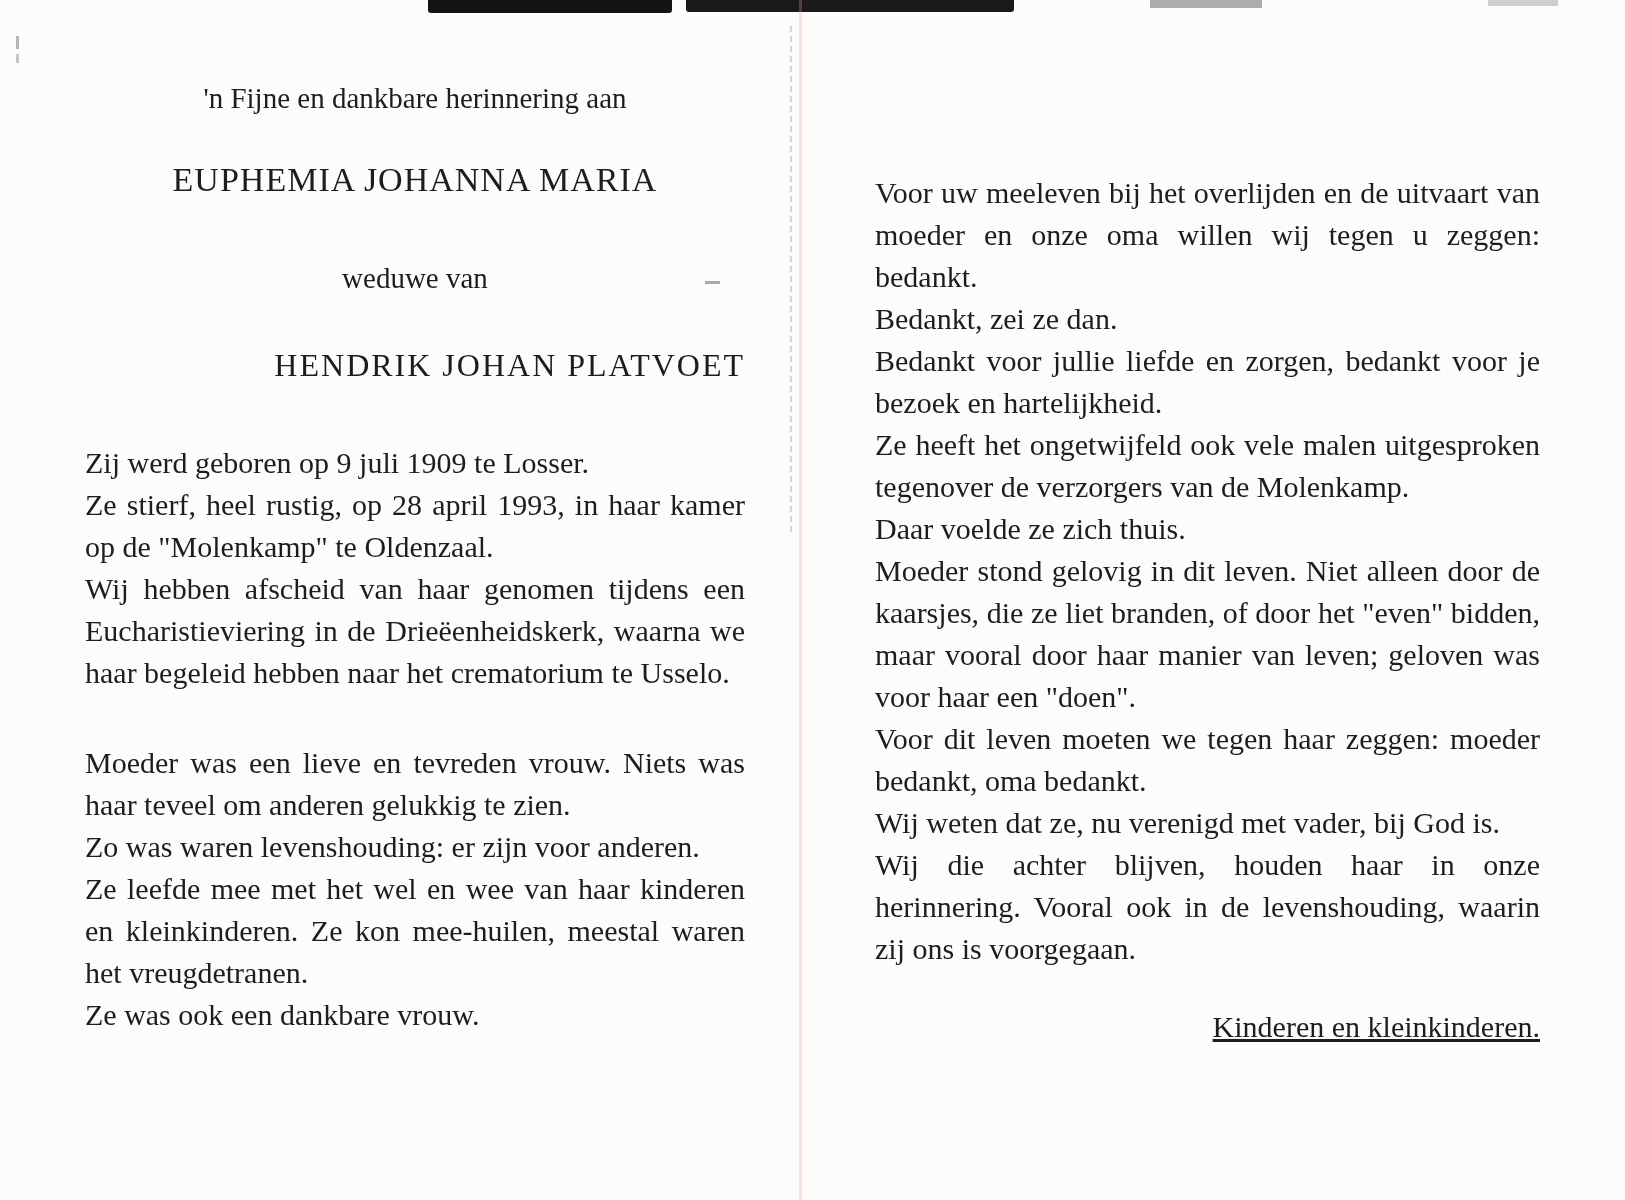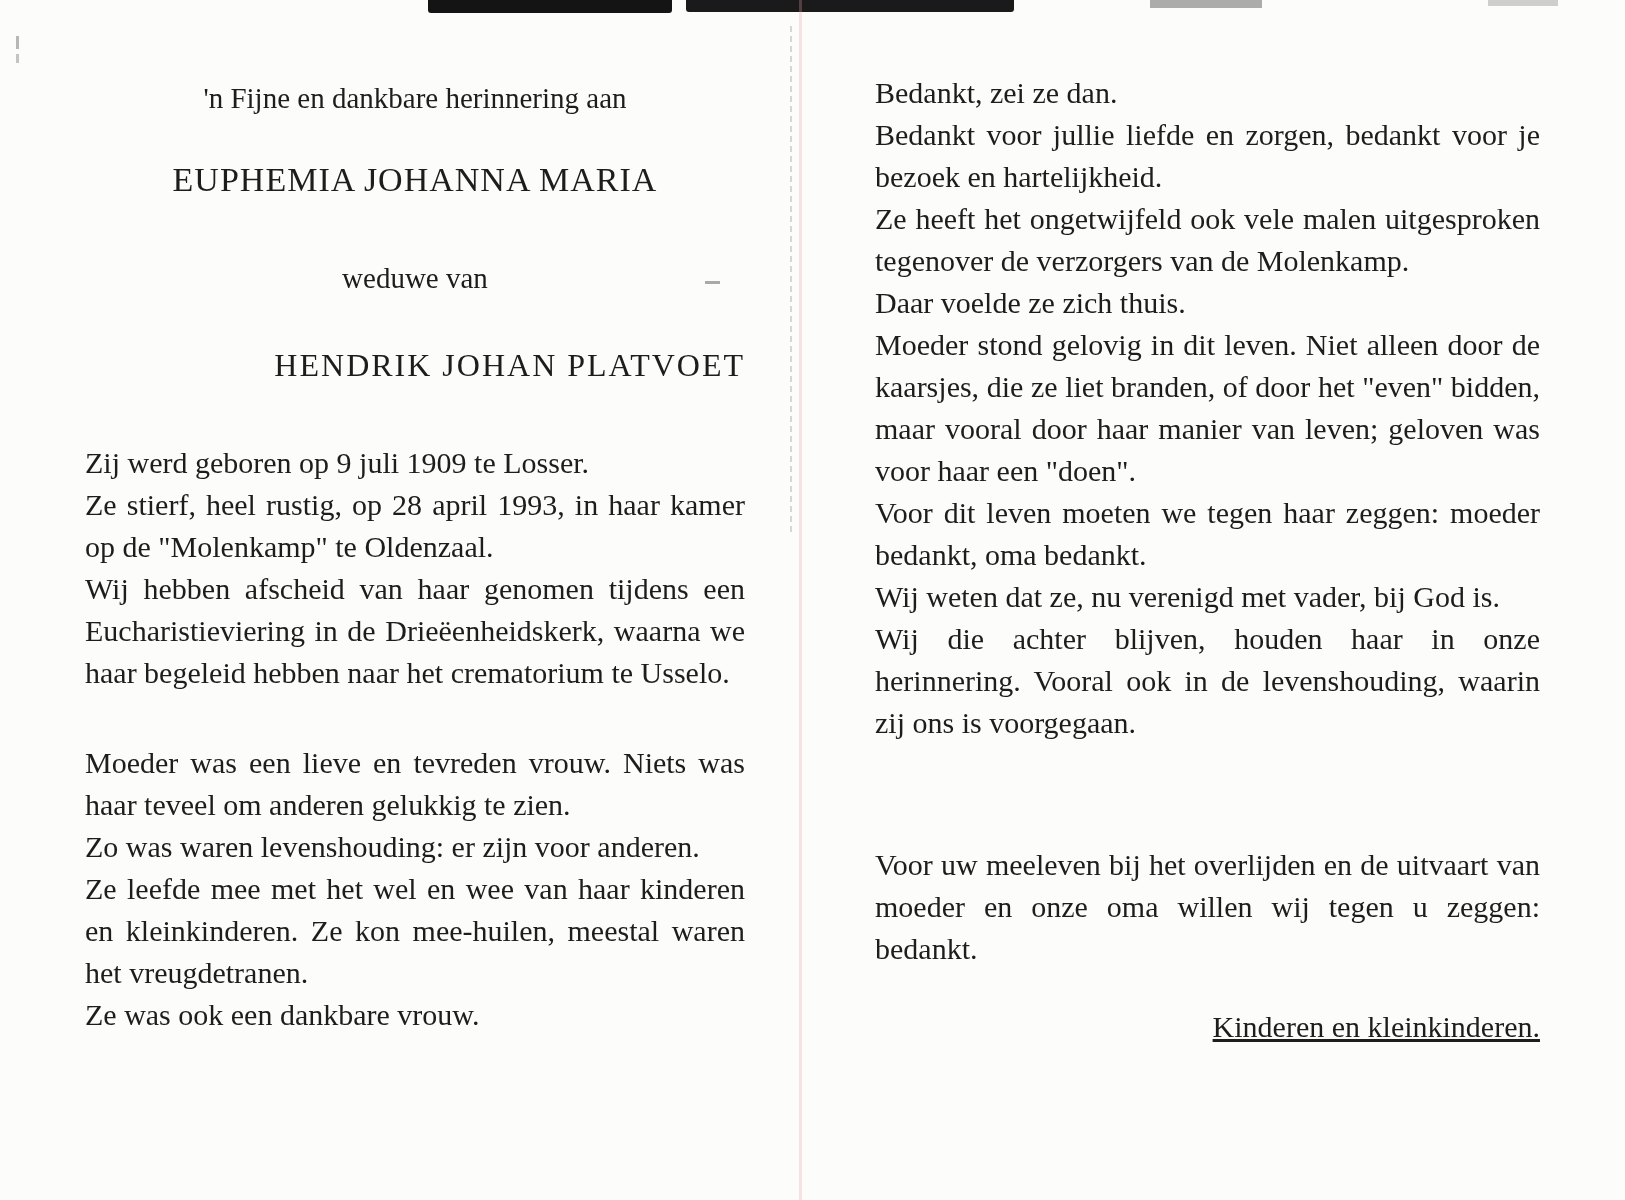--- a/index.html
+++ b/index.html
@@ -89,31 +89,31 @@
 
     <div class="body-block second">
       <div class="sentence">Moeder was een lieve en tevreden vrouw. Niets was haar teveel om anderen gelukkig te zien.</div>
       <div class="sentence">Zo was waren levenshouding: er zijn voor anderen.</div>
       <div class="sentence">Ze leefde mee met het wel en wee van haar kinderen en kleinkinderen. Ze kon mee-huilen, meestal waren het vreugdetranen.</div>
       <div class="sentence">Ze was ook een dankbare vrouw.</div>
     </div>
   </div>
 
   <div class="page page-right">
+    <div class="body-block closing-block">
+      <div class="sentence">Voor uw meeleven bij het overlijden en de uitvaart van moeder en onze oma willen wij tegen u zeggen: bedankt.</div>
+    </div>
+
     <div class="body-block first-block">
       <div class="sentence">Bedankt, zei ze dan.</div>
       <div class="sentence">Bedankt voor jullie liefde en zorgen, bedankt voor je bezoek en hartelijkheid.</div>
       <div class="sentence">Ze heeft het ongetwijfeld ook vele malen uitgesproken tegenover de verzorgers van de Molenkamp.</div>
       <div class="sentence">Daar voelde ze zich thuis.</div>
       <div class="sentence">Moeder stond gelovig in dit leven. Niet alleen door de kaarsjes, die ze liet branden, of door het "even" bidden, maar vooral door haar manier van leven; geloven was voor haar een "doen".</div>
       <div class="sentence">Voor dit leven moeten we tegen haar zeggen: moeder bedankt, oma bedankt.</div>
       <div class="sentence">Wij weten dat ze, nu verenigd met vader, bij God is.</div>
       <div class="sentence">Wij die achter blijven, houden haar in onze herinnering. Vooral ook in de levenshouding, waarin zij ons is voorgegaan.</div>
     </div>
 
-    <div class="body-block closing-block">
-      <div class="sentence">Voor uw meeleven bij het overlijden en de uitvaart van moeder en onze oma willen wij tegen u zeggen: bedankt.</div>
-    </div>
-
     <div class="signature">Kinderen en kleinkinderen.</div>
   </div>
 
 </div>
 
 </body></html>

